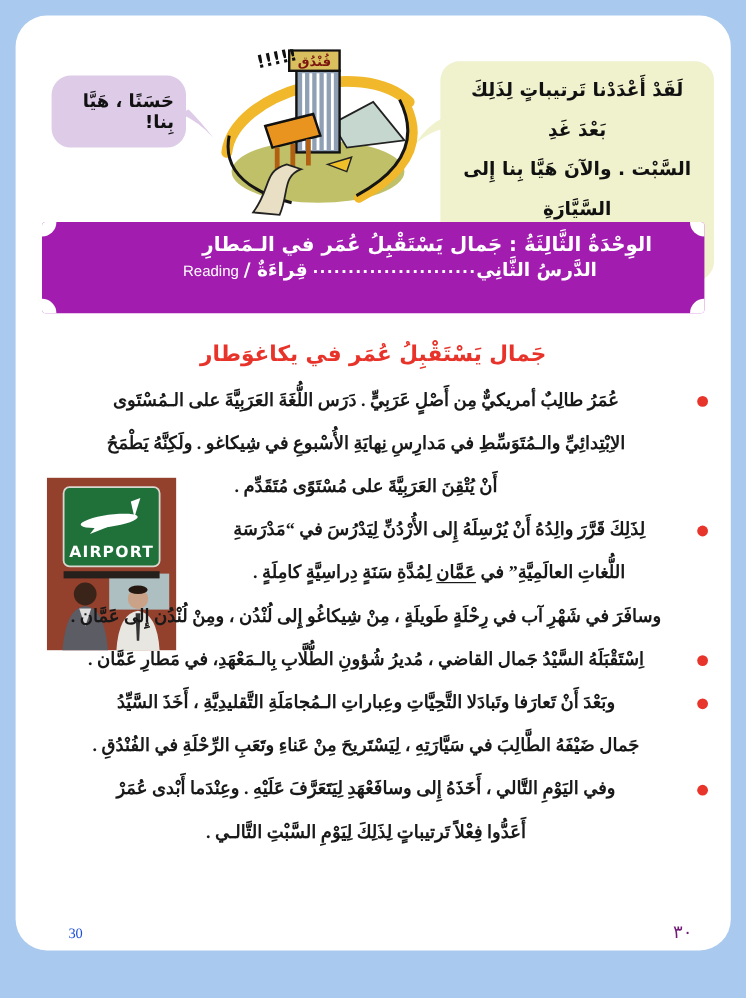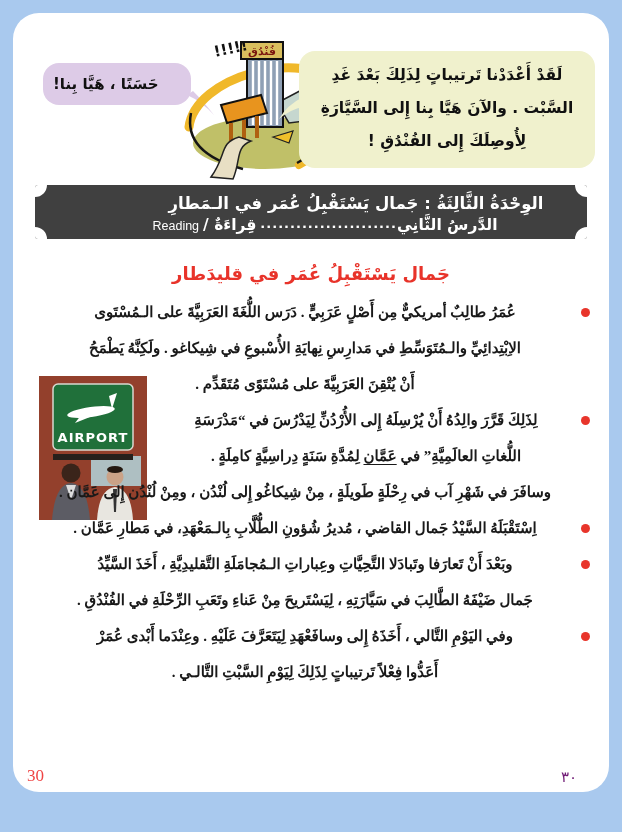--- a/index.html
+++ b/index.html
@@ -3,29 +3,29 @@
 <meta charset="utf-8">
 <style>
   * { margin:0; padding:0; box-sizing:border-box; }
   html,body { width:622px; height:832px; }
   body { background:#a9c9ee; position:relative; font-family:"DejaVu Sans", sans-serif; overflow:hidden; }
   .page { position:absolute; left:13px; top:13px; width:596px; height:779px; background:#ffffff; border-radius:26px; overflow:hidden; }
 
   
   .scene { position:relative; height:172px; }
   .bubble { position:absolute; border-radius:16px; background:#ddcbe7; font-weight:bold; color:#111; direction:rtl; }
-  .bubble-left { left:30px; top:50px; width:148px; padding:12px 10px; font-size:15px; text-align:left; background:#ddcbe7; }
-  .bubble-right { right:14px; top:38px; width:296px; padding:8px 13px 10px; font-size:15.5px; background:#f0f1cd; text-align:center; line-height:33px; }
+  .bubble-left { left:30px; top:50px; width:112px; padding:12px 10px; font-size:15px; text-align:right; background:#ddcbe7; }
+  .bubble-right { right:14px; top:38px; width:228px; padding:8px 13px 10px; font-size:15.5px; background:#f0f1cd; text-align:center; line-height:33px; }
   .tail { position:absolute; }
   .tail-left { right:-24px; top:28px; }
   .tail-right { left:-20px; top:44px; }
   .illustration { position:absolute; left:168px; top:28px; }
 
   
-  .band { position:relative; margin:0 22px; height:54px; background:#404040; border-radius:3px; color:#fff; overflow:hidden; }
+  .band { position:relative; margin:0 22px; height:76px; background:#a21caf; border-radius:3px; color:#fff; overflow:hidden; }
   .notch { position:absolute; width:24px; height:24px; border-radius:50%; background:#fff; }
   .notch.tl { left:-12px; top:-12px; } .notch.tr { right:-12px; top:-12px; }
   .notch.bl { left:-12px; bottom:-12px; } .notch.br { right:-12px; bottom:-12px; }
   .band-line1 { direction:rtl; text-align:center; padding:9px 0 0 90px; font-size:16.5px; font-weight:bold; }
   .band-line2 { direction:rtl; display:flex; align-items:baseline; width:345px; margin:3px auto 0; transform:translateX(14px); font-size:15.5px; font-weight:bold; }
   .band-dots { flex:1; overflow:hidden; white-space:nowrap; letter-spacing:1px; font-size:13px; transform:translateY(-2px); }
   .band-reading-ar { margin-right:4px; }
   .band-reading-en { font-family:"Liberation Sans", sans-serif; font-size:12.5px; font-weight:normal; margin-right:4px; }
 
   
@@ -33,21 +33,21 @@
 
   
   .reading { position:relative; direction:rtl; padding:10px 36px 0 24px; color:#191919; font-size:15px; font-weight:bold; }
   .line { position:relative; line-height:36px; white-space:nowrap; text-align:center;font-family:Liberation Serif, serif; }
   .line .dot { position:absolute; right:-17px; top:14px; width:9px; height:9px; border-radius:50%; background:#e8352b; }
   .line.indent { padding-left:122px; }
   .uword { text-decoration:underline; text-underline-offset:3px; }
   .photo { position:absolute; left:26px; top:92px; }
 
   
-  .pagenum-latin { position:absolute; left:14px; bottom:6px; font-family:"Liberation Serif", serif; font-size:17px; color:#ef4444; }
+  .pagenum-latin { position:absolute; left:44px; bottom:6px; font-family:"Liberation Serif", serif; font-size:12px; color:#1d4ed8; }
   .pagenum-arabic { position:absolute; right:32px; bottom:6px; font-size:15px; color:#701a75; direction:rtl; }
 </style>
 </head>
 <body>
 
 <div class="page">
 
   <div class="scene">
 
     <div class="bubble bubble-left">
@@ -98,21 +98,21 @@
     <div class="notch br"></div>
     <div class="band-line1">الوِحْدَةُ الثَّالِثَةُ : جَمال يَسْتَقْبِلُ عُمَر في الـمَطارِ</div>
     <div class="band-line2">
       <span>الدَّرسُ الثَّانِي</span>
       <span class="band-dots">........................................................</span>
       <span class="band-reading-ar">قِراءَةٌ /</span>
       <span class="band-reading-en">Reading</span>
     </div>
   </div>
 
-  <div class="lesson-title">جَمال يَسْتَقْبِلُ عُمَر في قليدَطار</div>
+  <div class="lesson-title">جَمال يَسْتَقْبِلُ عُمَر في يكاغوَطار</div>
 
   <div class="reading">
 
     <svg class="photo" width="108" height="144" viewBox="0 0 108 144">
       <rect x="0" y="0" width="108" height="144" fill="#93402c"></rect>
       <rect x="52" y="80" width="50" height="30" fill="#aebfc2"></rect>
       <rect x="14" y="8" width="80" height="66" rx="5" fill="#20703a" stroke="#d8d8d0" stroke-width="1.5"></rect>
       <ellipse cx="52" cy="36" rx="24" ry="5" fill="#fff" transform="rotate(-8 52 36)"></ellipse>
       <polygon points="70,20 78,17 73,33" fill="#fff"></polygon>
       <polygon points="46,34 36,47 56,39" fill="#fff"></polygon>

